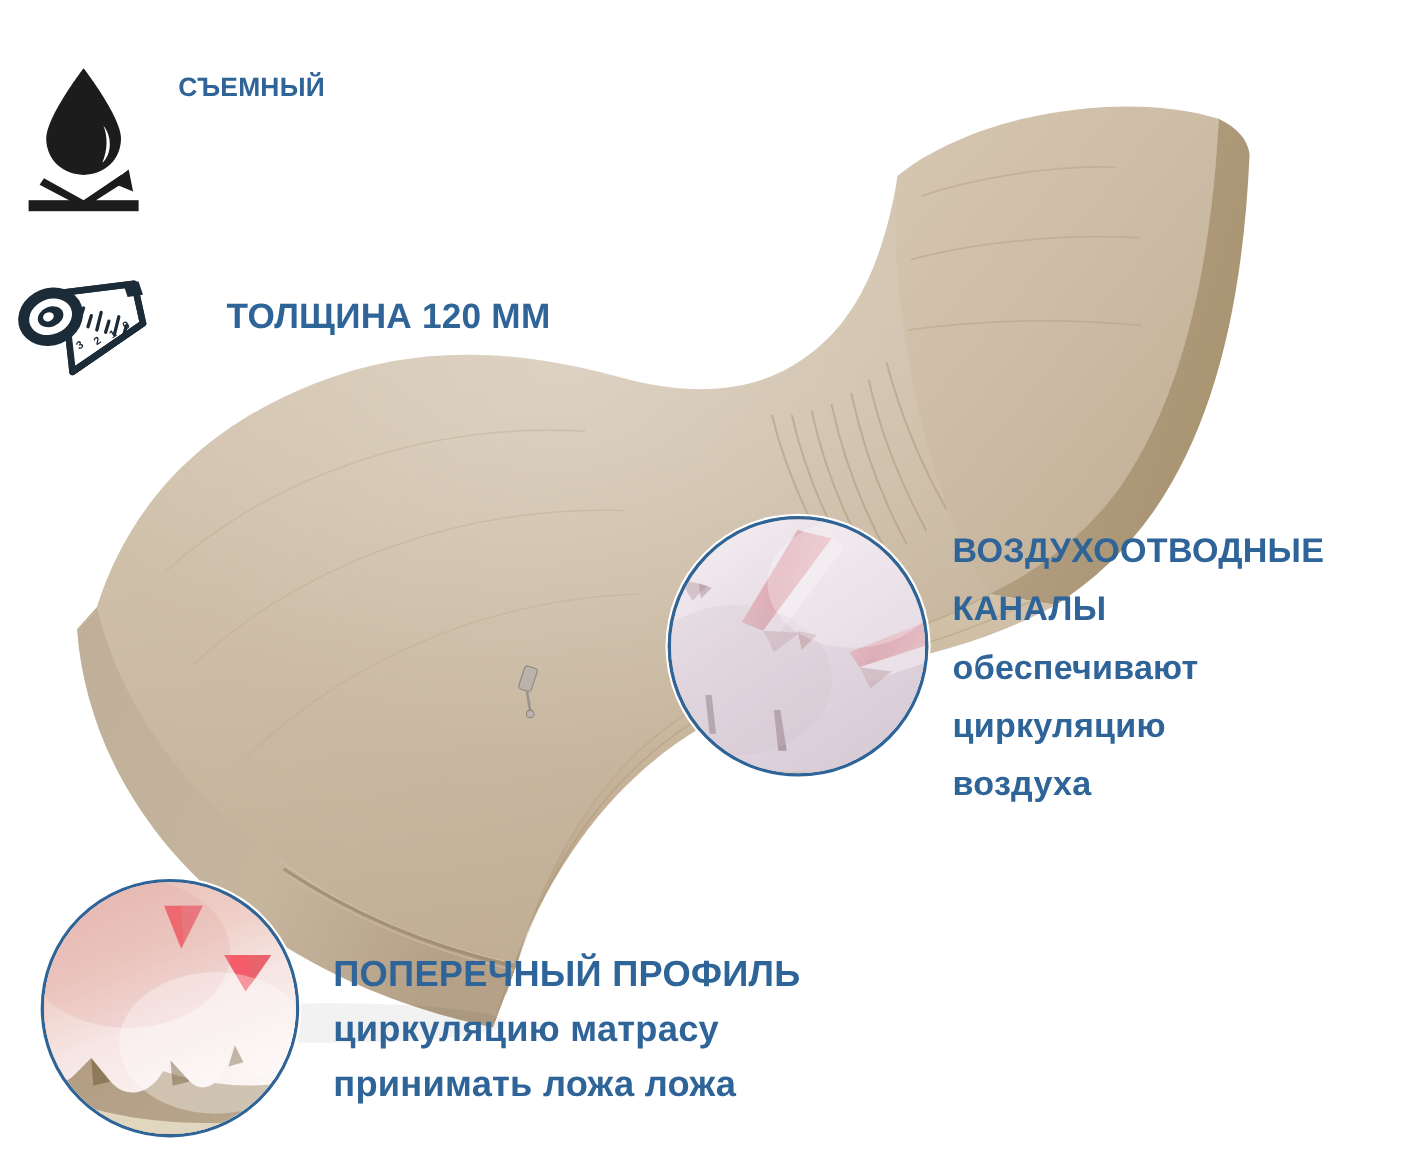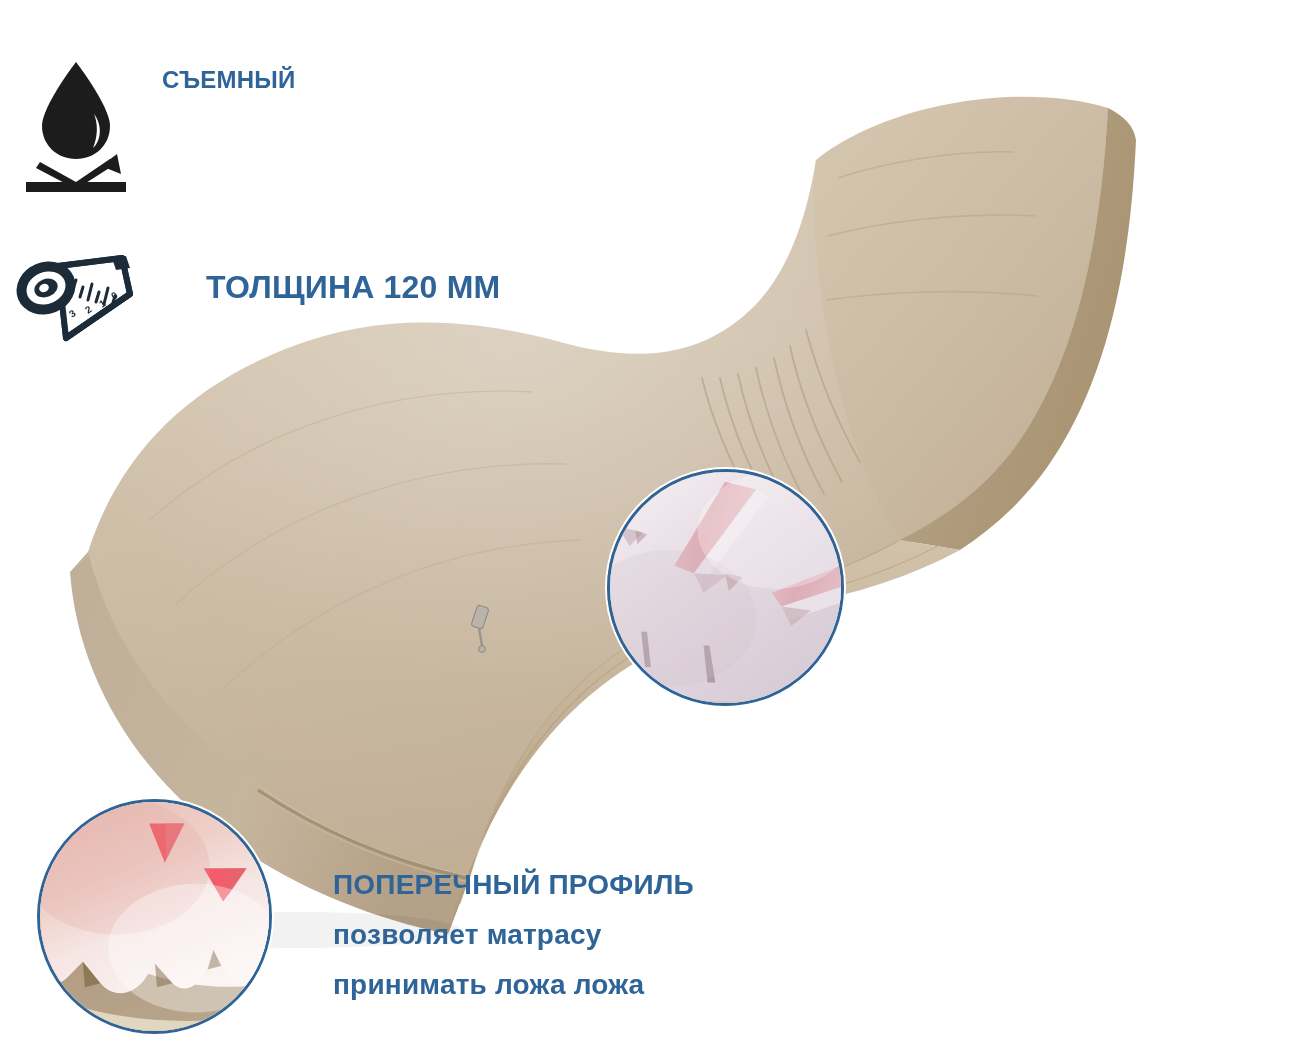--- a/index.html
+++ b/index.html
@@ -50,23 +50,22 @@
     left: 866px;
     top: 474px;
     font-size: 31px;
     line-height: 53px;
   }
   #feat-air .ln.sub { font-size: 31px; }
   
   #feat-profile {
     left: 303px;
     top: 860px;
-    font-size: 28px;
+    font-size: 33px;
     line-height: 50px;
-    margin-left: 30px;
   }
 
   
   .icon-box { position: absolute; }
   #icon-waterproof { left: 22px; top: 58px; width: 108px; height: 136px; }
   #icon-ruler      { left: 14px; top: 252px; width: 120px; height: 98px; }
 
   
   #mattress-wrap {
     position: absolute;
@@ -385,20 +384,27 @@
   </div>
 
   <div class="feat-text" id="feat-cover">
     <span class="ln up">СЪЕМНЫЙ</span>
   </div>
 
   <div class="feat-text" id="feat-thickness">
     <span class="ln up">ТОЛЩИНА 120 ММ</span>
   </div>
 
+  <div class="feat-text" id="feat-air">
+    <span class="ln up">ВОЗДУХООТВОДНЫЕ</span>
+    <span class="ln up">КАНАЛЫ</span>
+    <span class="ln sub">обеспечивают</span>
+    <span class="ln sub">циркуляцию</span>
+    <span class="ln sub">воздуха</span>
+  </div>
 
   <div class="feat-text" id="feat-profile">
     <span class="ln up">ПОПЕРЕЧНЫЙ ПРОФИЛЬ</span>
-    <span class="ln">позволяет матрасу</span>
+    <span class="ln">циркуляцию матрасу</span>
     <span class="ln">принимать ложа ложа</span>
   </div>
 
 </div>
 
 </body></html>

